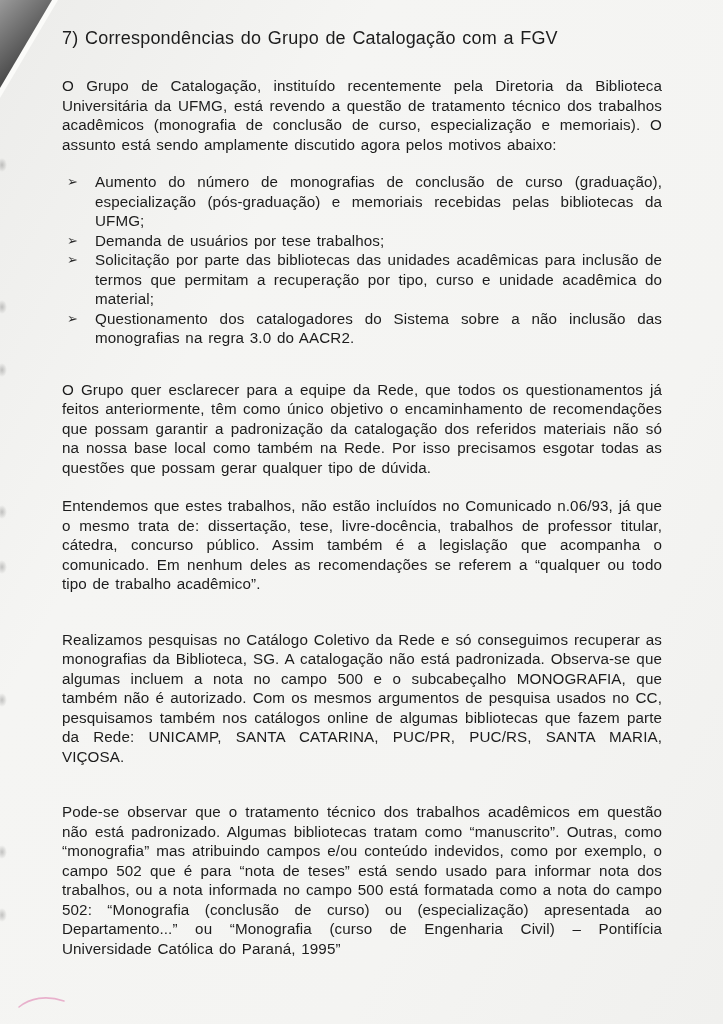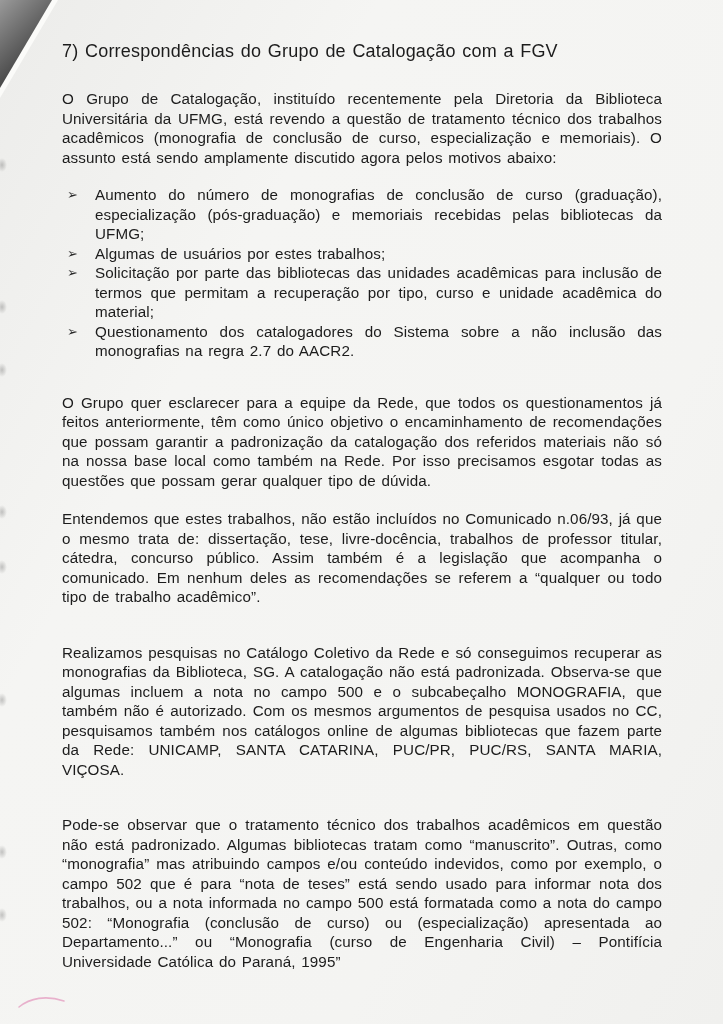--- a/index.html
+++ b/index.html
@@ -27,21 +27,21 @@
     width: 52px; height: 88px;
     background: linear-gradient(135deg, #9a9a9a 0%, #6d6d6d 35%, #3a3a3a 75%, #2c2c2c 100%);
     clip-path: polygon(0 0, 52px 0, 0 88px);
   }
   .smudge {
     position: absolute; left: -3px;
     width: 10px; height: 14px; border-radius: 50%;
     background: radial-gradient(closest-side, rgba(60,60,60,0.28), rgba(60,60,60,0));
   }
   .content {
-    position: absolute; left: 62px; top: 40px; width: 600px;
+    position: absolute; left: 62px; top: 27px; width: 600px;
   }
   .title {
     font-size: 18px; font-weight: 400; line-height: 22px;
     letter-spacing: 0.2px;
     margin: 0 0 27px 0;
   }
   .body-text {
     font-size: 15.2px; line-height: 19.5px;
     text-align: justify;
     word-spacing: 0.09em;
@@ -90,29 +90,29 @@
 
     <p class="para intro">O Grupo de Catalogação, instituído recentemente pela Diretoria da Biblioteca Universitária da UFMG, está revendo a questão de tratamento técnico dos trabalhos acadêmicos (monografia de conclusão de curso, especialização e memoriais). O assunto está sendo amplamente discutido agora pelos motivos abaixo:</p>
 
     <ul class="motivos">
       <li>
         <span class="arrow">➢</span>
         <span>Aumento do número de monografias de conclusão de curso (graduação), especialização (pós-graduação) e memoriais recebidas pelas bibliotecas da UFMG;</span>
       </li>
       <li>
         <span class="arrow">➢</span>
-        <span>Algumas de usuários por estes trabalhos;</span>
+        <span>Demanda de usuários por tese trabalhos;</span>
       </li>
       <li>
         <span class="arrow">➢</span>
         <span>Solicitação por parte das bibliotecas das unidades acadêmicas para inclusão de termos que permitam a recuperação por tipo, curso e unidade acadêmica do material;</span>
       </li>
       <li>
         <span class="arrow">➢</span>
-        <span>Questionamento dos catalogadores do Sistema sobre a não inclusão das monografias na regra 2.7 do AACR2.</span>
+        <span>Questionamento dos catalogadores do Sistema sobre a não inclusão das monografias na regra 3.0 do AACR2.</span>
       </li>
     </ul>
 
     <p class="para">O Grupo quer esclarecer para a equipe da Rede, que todos os questionamentos já feitos anteriormente, têm como único objetivo o encaminhamento de recomendações que possam garantir a padronização da catalogação dos referidos materiais não só na nossa base local como também na Rede. Por isso precisamos esgotar todas as questões que possam gerar qualquer tipo de dúvida.</p>
     <p class="para">Entendemos que estes trabalhos, não estão incluídos no Comunicado n.06/93, já que o mesmo trata de: dissertação, tese, livre-docência, trabalhos de professor titular, cátedra, concurso público. Assim também é a legislação que acompanha o comunicado. Em nenhum deles as recomendações se referem a “qualquer ou todo tipo de trabalho acadêmico”.</p>
     <p class="para tight">Realizamos pesquisas no Catálogo Coletivo da Rede e só conseguimos recuperar as monografias da Biblioteca, SG. A catalogação não está padronizada. Observa-se que algumas incluem a nota no campo 500 e o subcabeçalho MONOGRAFIA, que também não é autorizado. Com os mesmos argumentos de pesquisa usados no CC, pesquisamos também nos catálogos online de algumas bibliotecas que fazem parte da Rede: UNICAMP, SANTA CATARINA, PUC/PR, PUC/RS, SANTA MARIA, VIÇOSA.</p>
     <p class="para tight">Pode-se observar que o tratamento técnico dos trabalhos acadêmicos em questão não está padronizado. Algumas bibliotecas tratam como “manuscrito”. Outras, como “monografia” mas atribuindo campos e/ou conteúdo indevidos, como por exemplo, o campo 502 que é para “nota de teses” está sendo usado para informar nota dos trabalhos, ou a nota informada no campo 500 está formatada como a nota do campo 502: “Monografia (conclusão de curso) ou (especialização) apresentada ao Departamento...” ou “Monografia (curso de Engenharia Civil) – Pontifícia Universidade Católica do Paraná, 1995”</p>
 
   </div>
 

